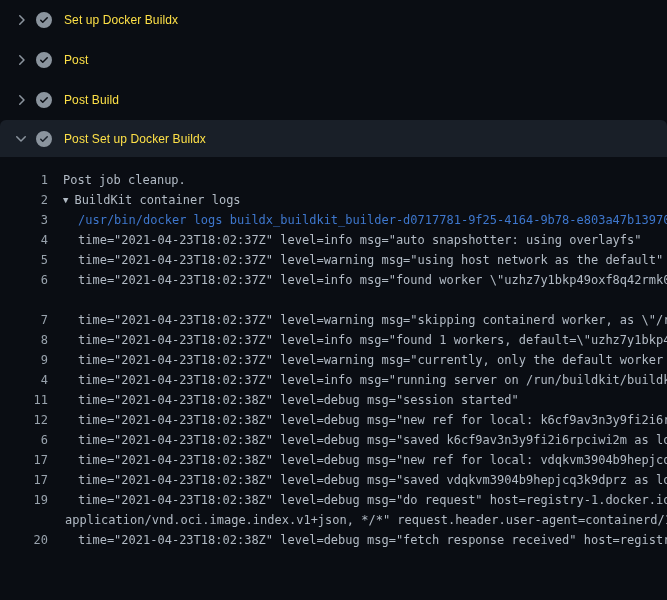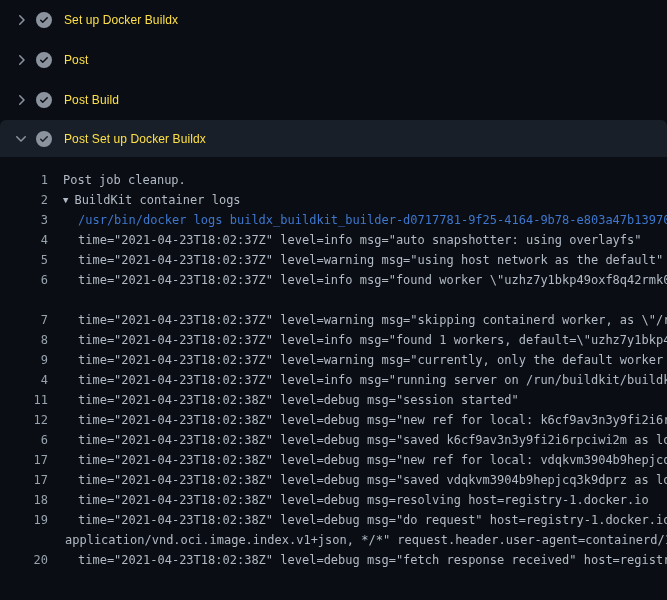--- a/index.html
+++ b/index.html
@@ -125,17 +125,16 @@
     <div class="log-line"><span class="ln"></span></div>
     <div class="log-line"><span class="ln">7</span><span class="txt ind1">time="2021-04-23T18:02:37Z" level=warning msg="skipping containerd worker, as \"/run</span></div>
     <div class="log-line"><span class="ln">8</span><span class="txt ind1">time="2021-04-23T18:02:37Z" level=info msg="found 1 workers, default=\"uzhz7y1bkp49o</span></div>
     <div class="log-line"><span class="ln">9</span><span class="txt ind1">time="2021-04-23T18:02:37Z" level=warning msg="currently, only the default worker ca</span></div>
     <div class="log-line"><span class="ln">4</span><span class="txt ind1">time="2021-04-23T18:02:37Z" level=info msg="running server on /run/buildkit/buildkit</span></div>
     <div class="log-line"><span class="ln">11</span><span class="txt ind1">time="2021-04-23T18:02:38Z" level=debug msg="session started"</span></div>
     <div class="log-line"><span class="ln">12</span><span class="txt ind1">time="2021-04-23T18:02:38Z" level=debug msg="new ref for local: k6cf9av3n3y9fi2i6rpc</span></div>
     <div class="log-line"><span class="ln">6</span><span class="txt ind1">time="2021-04-23T18:02:38Z" level=debug msg="saved k6cf9av3n3y9fi2i6rpciwi2m as loca</span></div>
     <div class="log-line"><span class="ln">17</span><span class="txt ind1">time="2021-04-23T18:02:38Z" level=debug msg="new ref for local: vdqkvm3904b9hepjcq3k</span></div>
     <div class="log-line"><span class="ln">17</span><span class="txt ind1">time="2021-04-23T18:02:38Z" level=debug msg="saved vdqkvm3904b9hepjcq3k9dprz as loca</span></div>
-    <div class="log-line"><span class="ln">18</span><span class="txt ind1">time="2021-04-23T18:02:38Z" level=debug msg=resolving host=registry-1.docker.io</span></div>
     <div class="log-line"><span class="ln">19</span><span class="txt ind1">time="2021-04-23T18:02:38Z" level=debug msg="do request" host=registry-1.docker.io r</span></div>
     <div class="log-line"><span class="ln"></span><span class="txt cont">application/vnd.oci.image.index.v1+json, */*" request.header.user-agent=containerd/1.4</span></div>
     <div class="log-line"><span class="ln">20</span><span class="txt ind1">time="2021-04-23T18:02:38Z" level=debug msg="fetch response received" host=registry-</span></div>
   </div>
 
 </body></html>

